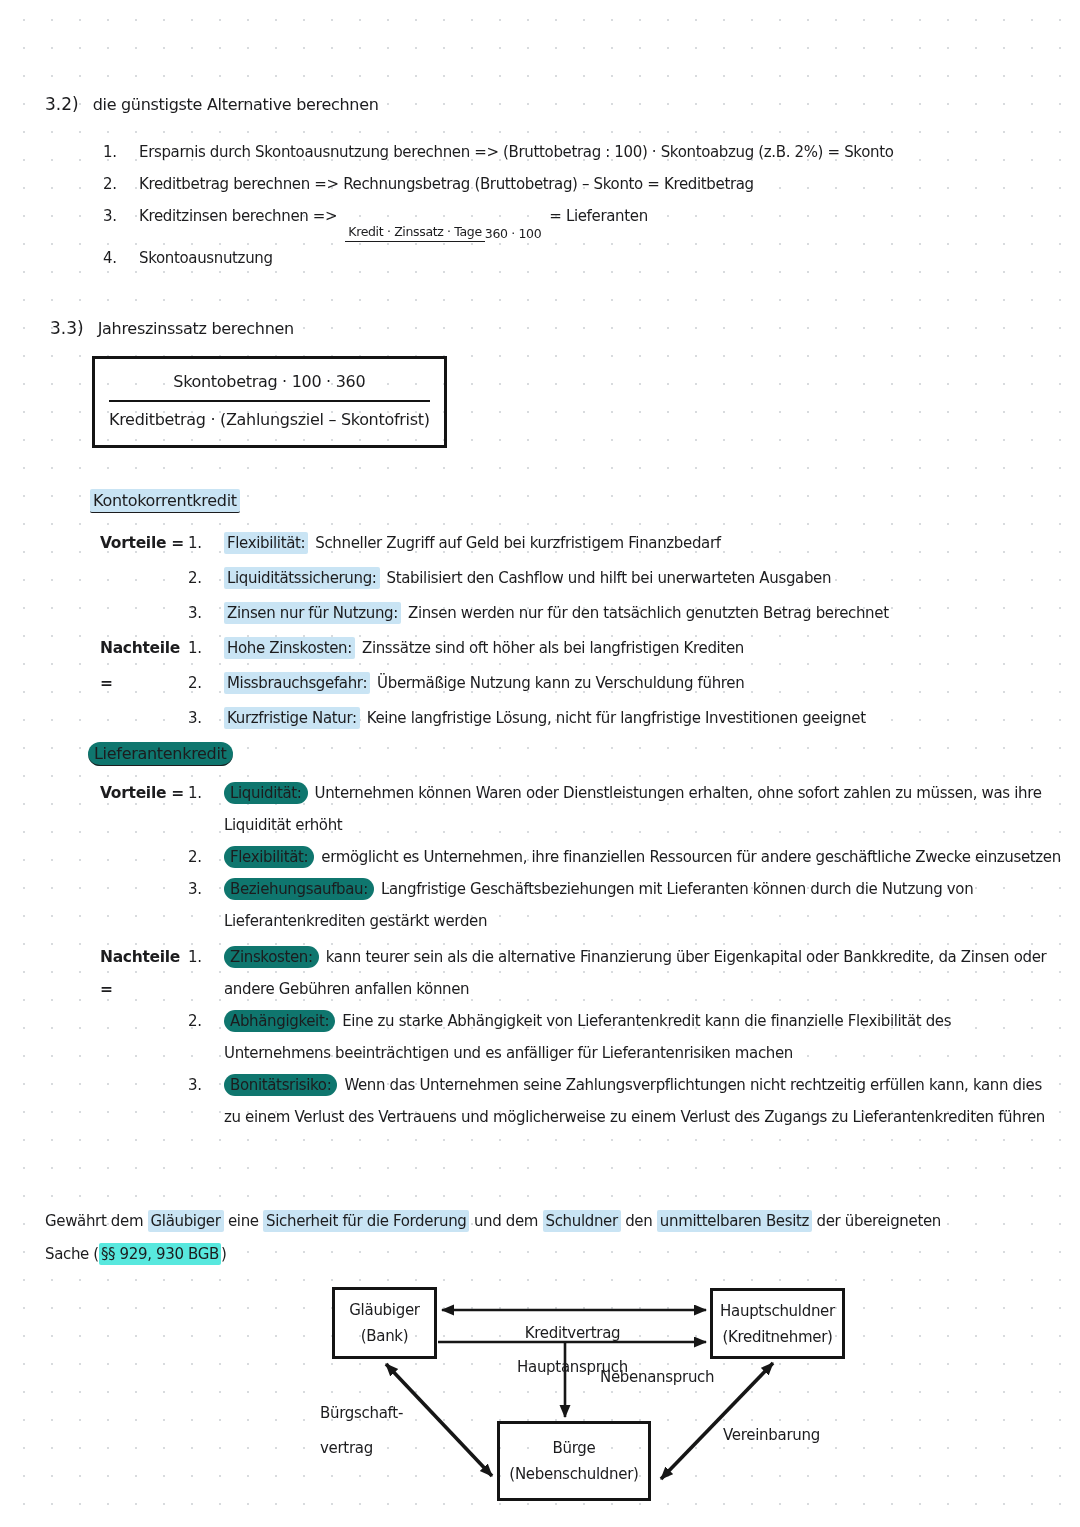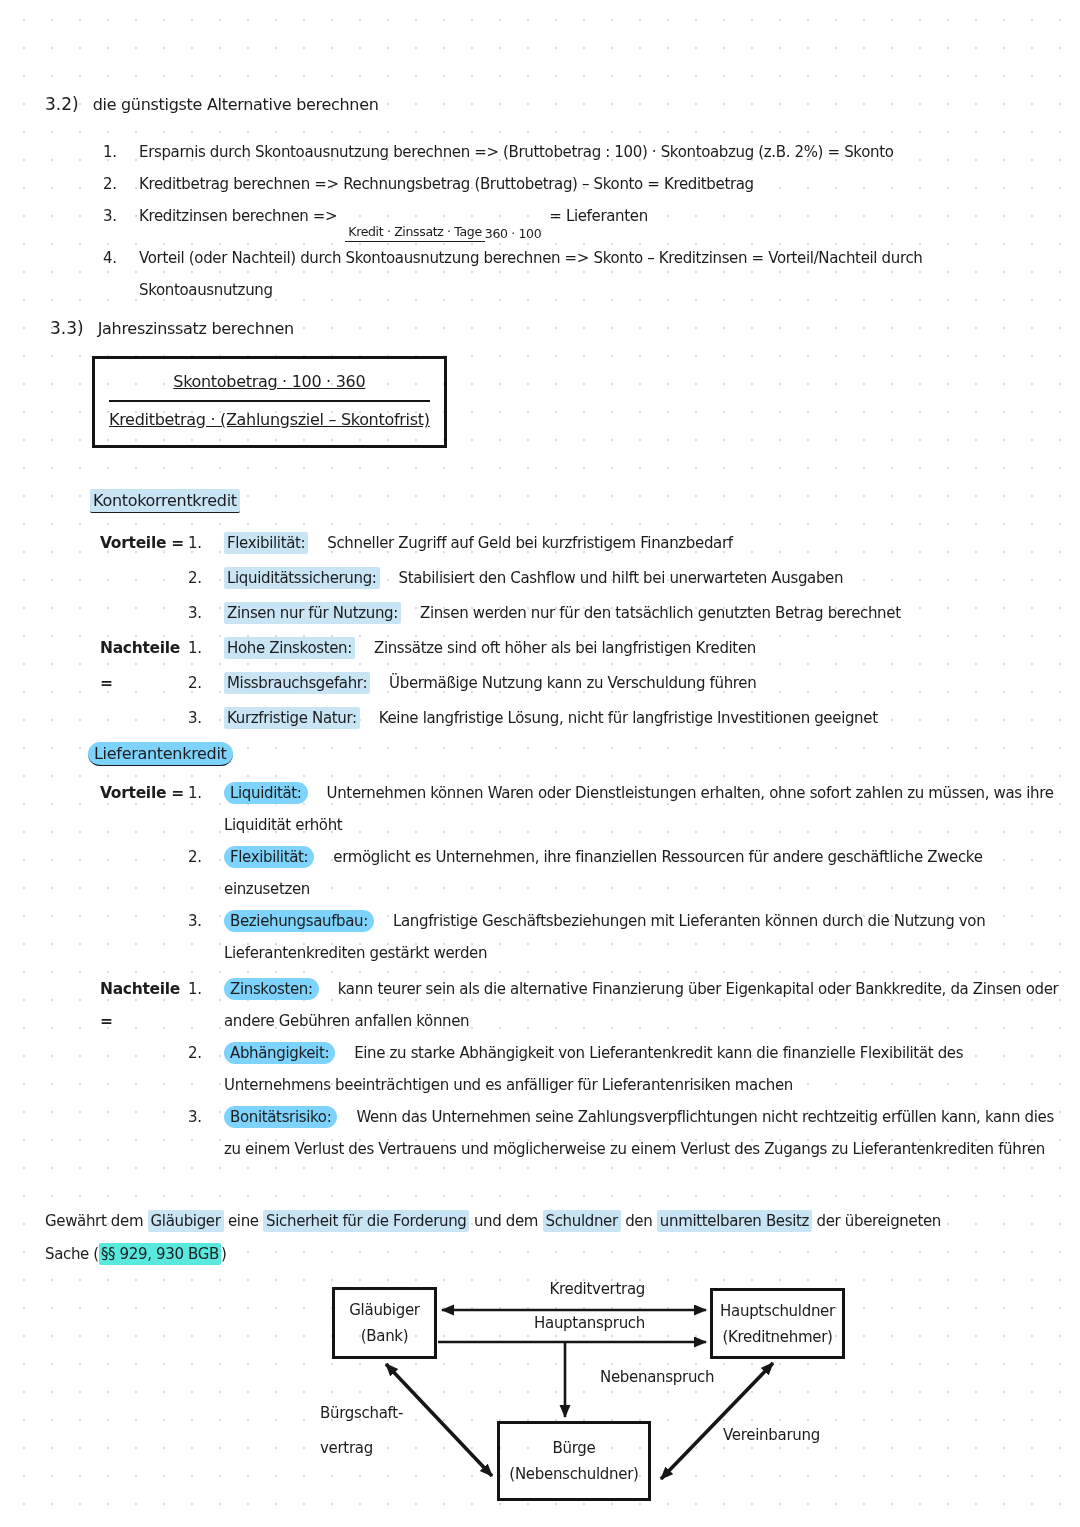--- a/index.html
+++ b/index.html
@@ -17,48 +17,48 @@
   .rows{margin-left:58px;margin-top:22px;}
   .row{display:flex;align-items:flex-start;line-height:32px;font-size:15px;letter-spacing:-0.35px;}
   .row .n{flex:0 0 36px;}
   .row .t{width:835px;}
   .l{display:block;}
   
   .ifrac{display:inline-flex;flex-direction:row;align-items:center;margin:0 8px;vertical-align:-15px;font-size:12.5px;line-height:17px;}
   .ifrac .fn{border-bottom:1.4px solid #1c1c1e;padding:0 3px 1px;}
   .ifrac .fd{padding-top:1px;}
   
-  .fbox{display:inline-block;border:3px solid #141414;margin:18px 0 0 42px;padding:8px 14px 10px;text-align:center;text-decoration:underline;}
+  .fbox{display:inline-block;border:3px solid #141414;margin:18px 0 0 42px;padding:8px 14px 10px;text-align:center;}
   .fbox .fn{display:block;font-size:16px;letter-spacing:-0.3px;line-height:30px;border-bottom:2px solid #141414;padding:0 34px 3px;}
   .fbox .fd{display:block;font-size:16px;letter-spacing:-0.3px;line-height:30px;padding-top:3px;}
   
   .hl-b{background:#c9e4f4;padding:2px 3px;border-radius:2px;}
-  .hl-p{background:#7dd3fc;padding:2px 6px;border-radius:12px;}
+  .hl-p{background:#0f766e;padding:2px 6px;border-radius:12px;}
   .hl-c{background:#58e8de;padding:2px 2px;border-radius:2px;}
   .uhl{border-bottom:1.6px solid #1c1c1e;padding-bottom:2px;}
   
   .khead{margin:16px 0 16px 45px;font-size:16px;letter-spacing:-0.3px;}
   .khead2{margin:8px 0 0 43px;font-size:16px;letter-spacing:-0.3px;}
   .vgroup{display:flex;margin-left:55px;}
   .vlabel{flex:0 0 88px;font-weight:bold;font-size:15.5px;line-height:35px;letter-spacing:-0.3px;}
   .vitems{flex:1;}
   .krow{display:flex;line-height:35px;font-size:15px;letter-spacing:-0.35px;}
   .krow .n{flex:0 0 36px;}
   .krow .t{width:838px;}
   .krow2{line-height:32px;}
-  .term{margin-right:19px;}
+  .term{margin-right:7px;}
   
   .sichead{font-size:17px;letter-spacing:-0.3px;}
   .sicpara{margin:14px 0 0 20px;font-size:15px;line-height:33px;letter-spacing:-0.35px;width:1010px;}
   
   #diagram{position:absolute;left:300px;top:1278px;width:580px;height:240px;}
   #diagram svg{position:absolute;left:0;top:0;}
   .dbox{position:absolute;border:3.5px solid #141414;display:flex;flex-direction:column;align-items:center;justify-content:center;font-size:15px;line-height:26px;letter-spacing:-0.3px;background:transparent;text-align:center;}
   .dlabel{position:absolute;font-size:15px;line-height:35px;letter-spacing:-0.3px;white-space:nowrap;}
-  .ctr{text-align:right;}
+  .ctr{text-align:center;margin-top:44px;}
 </style>
 </head>
 <body>
 
 <div class="sec" style="left:45px;top:94px;">
   <div class="shead">
     <span class="sn">3.2)</span><span class="st">die günstigste Alternative berechnen</span>
   </div>
   <div class="rows">
     <div class="row">
@@ -72,21 +72,20 @@
     <div class="row">
       <span class="n">3.</span>
       <span class="t"><span>Kreditzinsen berechnen  =&gt;</span><span class="ifrac">
             <span class="fn">Kredit · Zinssatz · Tage</span>
             <span class="fd">360 · 100</span>
           </span><span>= Lieferanten</span></span>
     </div>
     <div class="row">
       <span class="n">4.</span>
       <span class="t">
-          <span class="l">Vorteil (oder Nachteil) durch Skontoausnutzung berechnen  =&gt; Skonto – Kreditzinsen = Vorteil/Nachteil durch</span>
           <span class="l">Skontoausnutzung</span>
         </span>
     </div>
   </div>
 </div>
 
 <div class="sec" style="left:50px;top:318px;">
   <div class="shead">
     <span class="sn">3.3)</span><span class="st">Jahreszinssatz berechnen</span>
   </div>

